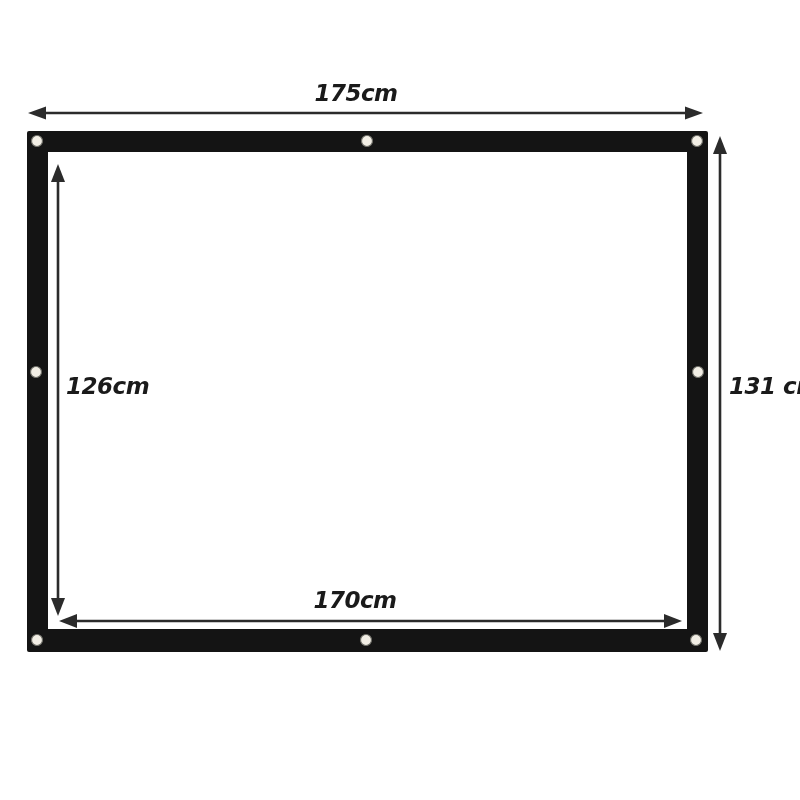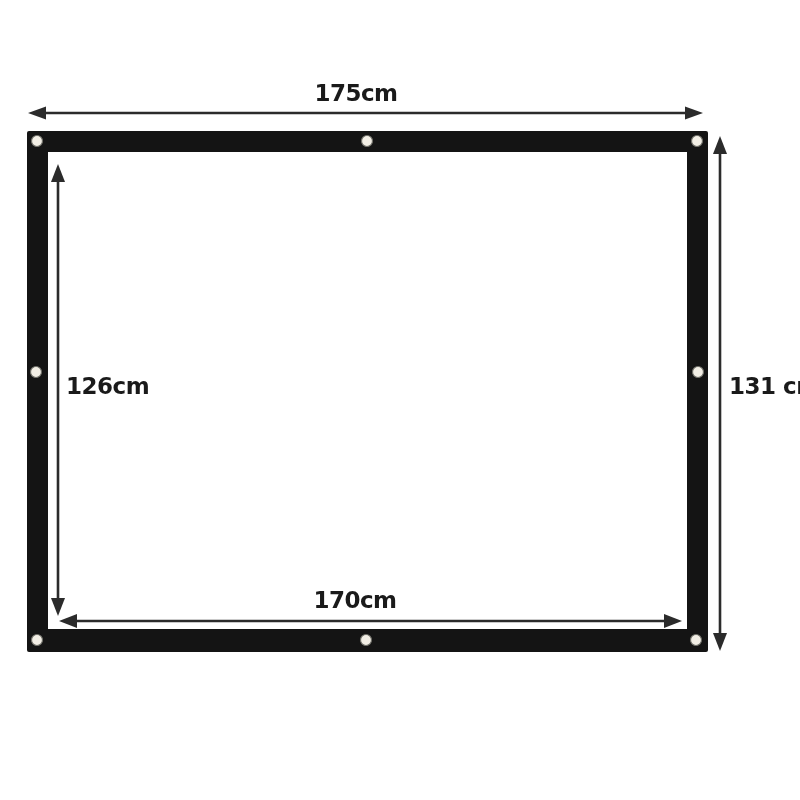--- a/index.html
+++ b/index.html
@@ -7,20 +7,21 @@
     padding: 0;
     background: #ffffff;
     font-family: "DejaVu Sans", "Liberation Sans", sans-serif;
   }
   .canvas {
     position: relative;
     width: 800px;
     height: 800px;
     background: #ffffff;
     overflow: hidden;
+    font-style: italic;
   }
   svg { display: block; }
   .dim-label {
     font-family: "DejaVu Sans", "Liberation Sans", sans-serif;
     font-weight: 700;
     font-size: 23px;
     letter-spacing: -0.5px;
     fill: #1a1a1a;
   }
   .dim-line {

